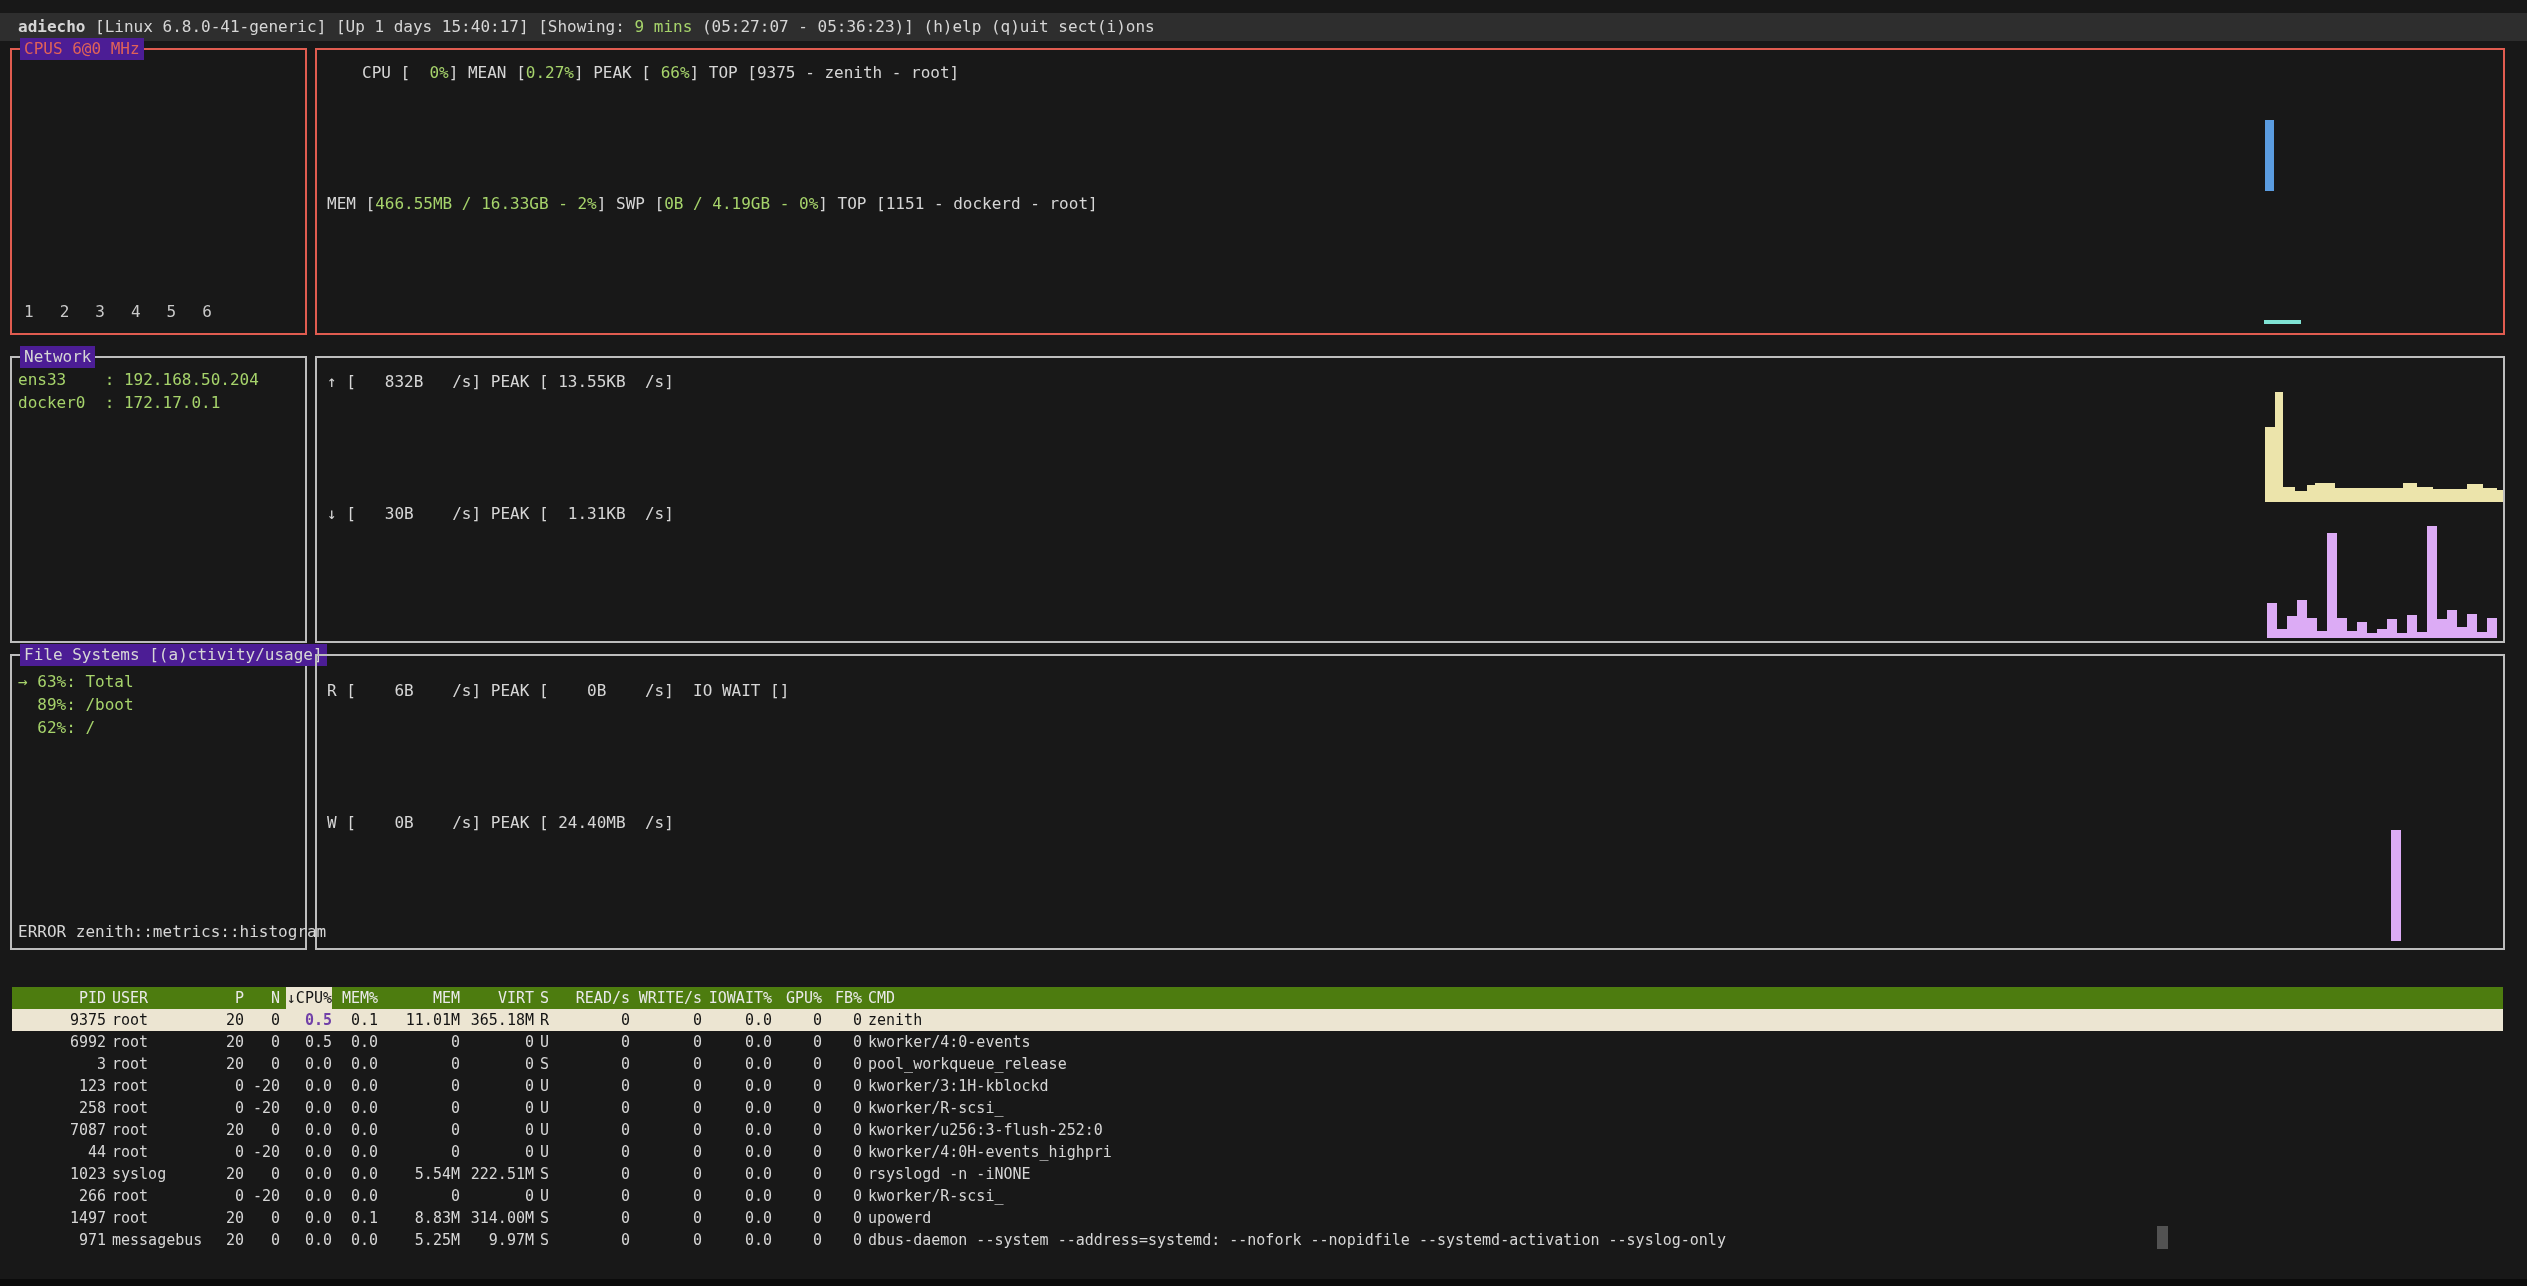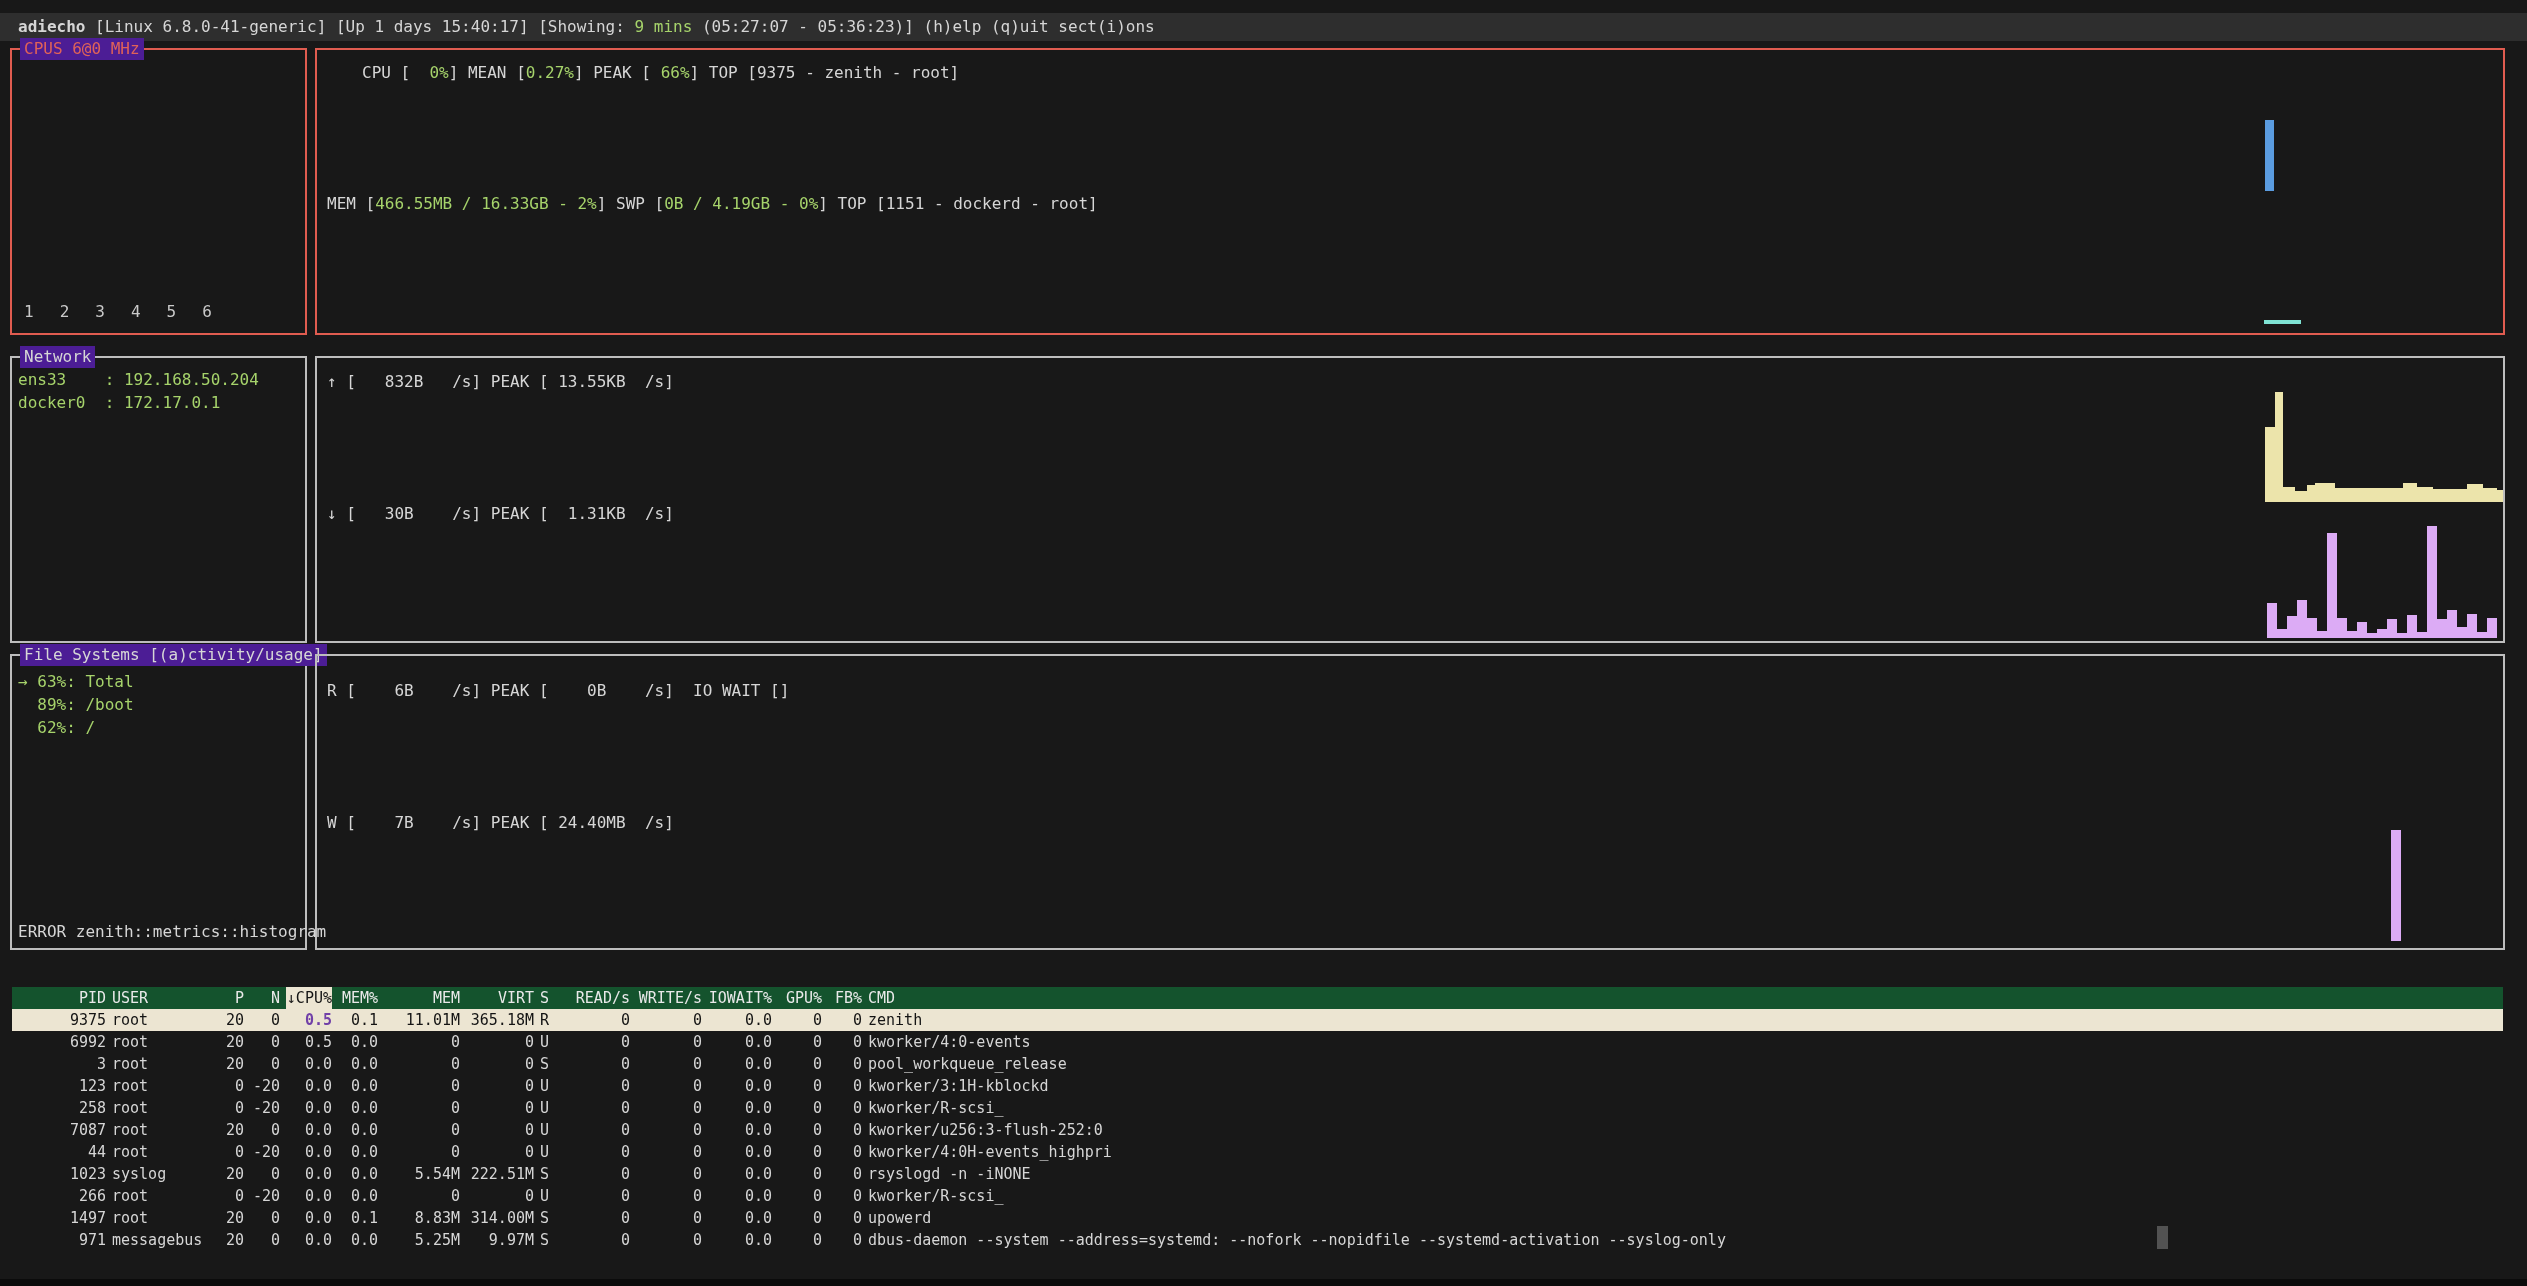--- a/index.html
+++ b/index.html
@@ -13,21 +13,21 @@
   .ptitle{position:absolute;top:-12px;left:8px;background:#4c1d95;padding:0 4px;white-space:pre;line-height:22px;}
   .red-text{color:#e06258;}
   .green{color:#a6d36b;}
   .bold{font-weight:bold;}
   .list .li{white-space:pre;line-height:23px;}
   .cores{display:flex;gap:26px;color:#c9c9c9;}
   .graph{position:absolute;display:flex;align-items:flex-end;}
   .graph div{flex:0 0 auto;}
   
   .thead,.trow{display:grid;grid-template-columns:86px 100px 26px 30px 46px 40px 76px 68px 18px 66px 66px 64px 44px 34px 1fr;column-gap:6px;padding-left:8px;height:22px;line-height:22px;font-size:15px;white-space:pre;box-sizing:border-box;}
-  .thead{position:absolute;left:12px;top:987px;width:2491px;background:#14532d;color:#e9e9e9;}
+  .thead{position:absolute;left:12px;top:987px;width:2491px;background:#4d7c0f;color:#e9e9e9;}
   .rows{position:absolute;left:12px;top:1009px;width:2491px;}
   .cell{overflow:visible;}
   .c0,.c2,.c3,.c4,.c5,.c6,.c7,.c9,.c10,.c11,.c12,.c13{text-align:right;}
   .c1,.c8,.c14{text-align:left;}
   .sortcol{background:#ece5d2;color:#141414;}
   .trow.selected{background:#ece5d2;color:#141414;}
   .cpu-sel{color:#7140a8;font-weight:bold;}
   .cursor-block{position:absolute;left:2157px;top:1226px;width:11px;height:23px;background:#525252;}
   .bottomstrip{position:absolute;left:0;top:1279px;width:2527px;height:7px;background:#0b0b0b;}
 </style>
@@ -110,21 +110,21 @@
 
   <div class="panel" style="left:10px;top:654px;width:297px;height:296px;">
     <div class="ptitle">File Systems [(a)ctivity/usage]</div>
   </div>
   <div class="panel" style="left:315px;top:654px;width:2190px;height:296px;"></div>
 
   <div class="abs list green" style="left:18px;top:670px;line-height:22px;"><div class="li">→ 63%: Total</div><div class="li">  89%: /boot</div><div class="li">  62%: /</div></div>
   <div class="abs" style="left:18px;top:921px;">ERROR zenith::metrics::histogram</div>
 
   <div class="abs" style="left:327px;top:680px;">R [    6B    /s] PEAK [    0B    /s]  IO WAIT []</div>
-  <div class="abs" style="left:327px;top:812px;">W [    7B    /s] PEAK [ 24.40MB  /s]</div>
+  <div class="abs" style="left:327px;top:812px;">W [    0B    /s] PEAK [ 24.40MB  /s]</div>
   <div class="graph" style="left:2391px;top:830px;height:111px;">
       <div style="width: 10px; height: 111px; background: rgb(220, 171, 245);"></div>
     </div>
 
 
   <div class="thead"><span class="cell c0">PID</span><span class="cell c1">USER</span><span class="cell c2">P</span><span class="cell c3">N</span><span class="cell c4 sortcol">↓CPU%</span><span class="cell c5">MEM%</span><span class="cell c6">MEM</span><span class="cell c7">VIRT</span><span class="cell c8">S</span><span class="cell c9">READ/s</span><span class="cell c10">WRITE/s</span><span class="cell c11">IOWAIT%</span><span class="cell c12">GPU%</span><span class="cell c13">FB%</span><span class="cell c14">CMD</span></div>
   <div class="rows">
       <div class="trow selected"><span class="cell c0">9375</span><span class="cell c1">root</span><span class="cell c2">20</span><span class="cell c3">0</span><span class="cell c4 cpu-sel">0.5</span><span class="cell c5">0.1</span><span class="cell c6">11.01M</span><span class="cell c7">365.18M</span><span class="cell c8">R</span><span class="cell c9">0</span><span class="cell c10">0</span><span class="cell c11">0.0</span><span class="cell c12">0</span><span class="cell c13">0</span><span class="cell c14">zenith</span></div>
       <div class="trow"><span class="cell c0">6992</span><span class="cell c1">root</span><span class="cell c2">20</span><span class="cell c3">0</span><span class="cell c4">0.5</span><span class="cell c5">0.0</span><span class="cell c6">0</span><span class="cell c7">0</span><span class="cell c8">U</span><span class="cell c9">0</span><span class="cell c10">0</span><span class="cell c11">0.0</span><span class="cell c12">0</span><span class="cell c13">0</span><span class="cell c14">kworker/4:0-events</span></div>
       <div class="trow"><span class="cell c0">3</span><span class="cell c1">root</span><span class="cell c2">20</span><span class="cell c3">0</span><span class="cell c4">0.0</span><span class="cell c5">0.0</span><span class="cell c6">0</span><span class="cell c7">0</span><span class="cell c8">S</span><span class="cell c9">0</span><span class="cell c10">0</span><span class="cell c11">0.0</span><span class="cell c12">0</span><span class="cell c13">0</span><span class="cell c14">pool_workqueue_release</span></div>

